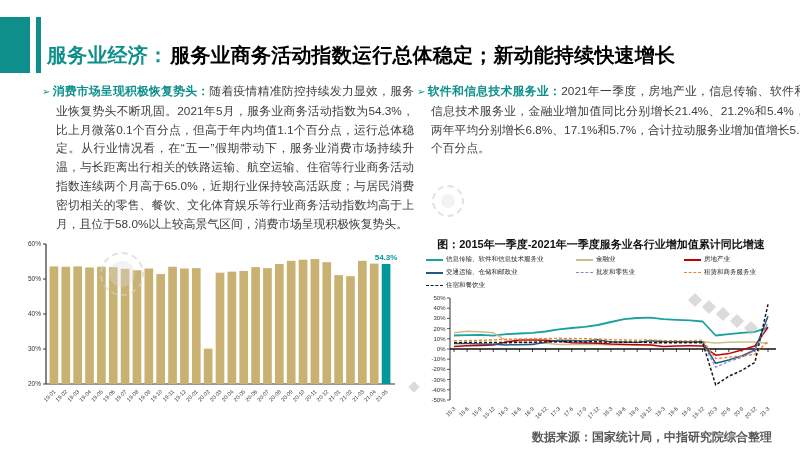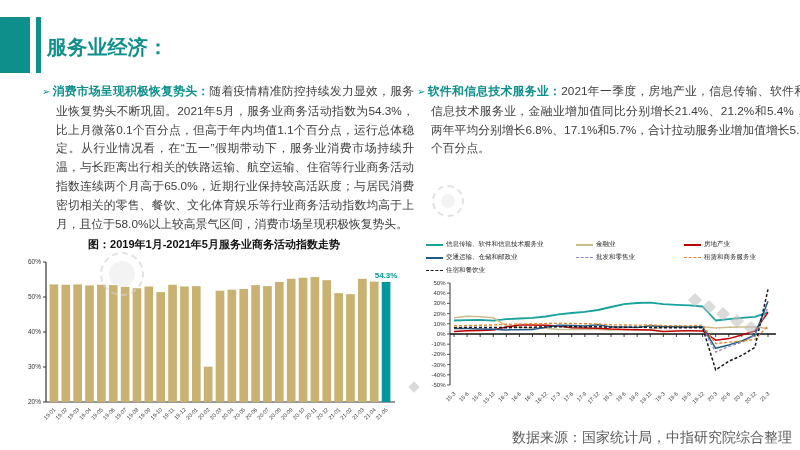--- a/index.html
+++ b/index.html
@@ -1,21 +1,21 @@
 <!DOCTYPE html>
 <html><head>
 <meta charset="utf-8">
 <style>
   html,body{margin:0;padding:0;}
   body{width:800px;height:450px;position:relative;overflow:hidden;background:#ffffff;
        font-family:"Liberation Sans","DejaVu Sans",sans-serif;}
   
   .hdr-block{position:absolute;left:0;top:17px;width:30px;height:56px;background:#0F8F8C;}
   .hdr-bar{position:absolute;left:36px;top:17px;width:5px;height:56px;background:#0F8F8C;}
-  .hdr-title{position:absolute;left:47px;top:6px;height:56px;right:8px;display:flex;align-items:center;
+  .hdr-title{position:absolute;left:47px;top:14px;height:56px;right:8px;display:flex;align-items:center;
              font-size:20px;font-weight:bold;color:#000;letter-spacing:0.2px;white-space:nowrap;}
   .hdr-title .accent{color:#0F8F8C;margin-right:2px;}
   
   .para{position:absolute;font-size:11.8px;line-height:18.8px;color:#3d3d3d;text-align:justify;
         padding-left:14px;text-indent:-14px;margin:0;}
   .para .bullet{color:#0F8F8C;font-weight:bold;font-size:10px;margin-right:2px;}
   .para .lead{color:#0F8F8C;font-weight:bold;}
   .para-left{left:42px;top:82px;width:358px;}
   .para-right{left:417px;top:82px;width:375px;}
   
@@ -26,41 +26,41 @@
   svg{display:block;}
   svg text{font-family:"Liberation Sans","DejaVu Sans",sans-serif;}
   
   .legend{display:flex;gap:8px;margin:3px 0 2px 6px;}
   .legcol{display:flex;flex-direction:column;gap:4px;}
   .legcol:nth-child(1){width:142px;}
   .legcol:nth-child(2){width:100px;}
   .legitem{display:flex;align-items:center;gap:3px;font-size:6.5px;color:#222;white-space:nowrap;}
   .swatch{display:inline-block;width:17px;height:0;flex:0 0 17px;}
   
-  .footer{position:absolute;right:8px;top:429px;font-size:14px;color:#595959;}
+  .footer{position:absolute;right:28px;top:429px;font-size:12px;color:#595959;font-weight:bold;}
   
   .wm-circle{position:absolute;border:2px dashed #d2d2d2;border-radius:50%;opacity:.65;}
   .wm-circle .inner{background:#dcdcdc;opacity:.55;border-radius:50%;position:absolute;inset:7px;}
   .wm-diamond{position:absolute;background:#bdbdbd;opacity:.55;transform:rotate(45deg);}
 </style>
 </head>
 <body>
 
 <div class="hdr-block"></div>
 <div class="hdr-bar"></div>
 <h1 class="hdr-title">
     <span class="accent">服务业经济：</span>
+    <span>服务业商务活动指数运行总体稳定；新动能持续快速增长</span>
   </h1>
 
 <p class="para para-left"><span class="bullet">➢</span><span class="lead">消费市场呈现积极恢复势头：</span><span>随着疫情精准防控持续发力显效，服务业恢复势头不断巩固。2021年5月，服务业商务活动指数为54.3%，比上月微落0.1个百分点，但高于年内均值1.1个百分点，运行总体稳定。从行业情况看，在“五一”假期带动下，服务业消费市场持续升温，与长距离出行相关的铁路运输、航空运输、住宿等行业商务活动指数连续两个月高于65.0%，近期行业保持较高活跃度；与居民消费密切相关的零售、餐饮、文化体育娱乐等行业商务活动指数均高于上月，且位于58.0%以上较高景气区间，消费市场呈现积极恢复势头。</span></p>
 
 <p class="para para-right"><span class="bullet">➢</span><span class="lead">软件和信息技术服务业：</span><span>2021年一季度，房地产业，信息传输、软件和信息技术服务业，金融业增加值同比分别增长21.4%、21.2%和5.4%，两年平均分别增长6.8%、17.1%和5.7%，合计拉动服务业增加值增长5.3个百分点。</span></p>
 
 <div class="fig fig-left">
-  <p class="fig-title">图：2019年1月-2021年5月服务业商务活动指数走势</p>
   <svg id="bar-svg" width="372" height="176">
       <line x1="15" y1="7" x2="18" y2="7" stroke="#333" stroke-width="1"></line>
       <text x="13" y="9.2" text-anchor="end" font-size="6.5" fill="#333">60%</text>
       <line x1="15" y1="42" x2="18" y2="42" stroke="#333" stroke-width="1"></line>
       <text x="13" y="44.2" text-anchor="end" font-size="6.5" fill="#333">50%</text>
       <line x1="15" y1="77" x2="18" y2="77" stroke="#333" stroke-width="1"></line>
       <text x="13" y="79.2" text-anchor="end" font-size="6.5" fill="#333">40%</text>
       <line x1="15" y1="112" x2="18" y2="112" stroke="#333" stroke-width="1"></line>
       <text x="13" y="114.2" text-anchor="end" font-size="6.5" fill="#333">30%</text>
       <line x1="15" y1="147" x2="18" y2="147" stroke="#333" stroke-width="1"></line>
@@ -123,20 +123,21 @@
       <text x="336.344827586207" y="155" font-size="5.5" fill="#333" text-anchor="end" transform="rotate(-45 336.344827586207 155)">21-03</text>
       <rect x="341.87586206896555" y="26.60000000000001" width="8.662068965517243" height="120.39999999999999" fill="#C8B171"></rect>
       <text x="348.2068965517242" y="155" font-size="5.5" fill="#333" text-anchor="end" transform="rotate(-45 348.2068965517242 155)">21-04</text>
       <rect x="353.7379310344828" y="26.950000000000017" width="8.662068965517243" height="120.04999999999998" fill="#00989B"></rect>
       <text x="360.06896551724145" y="155" font-size="5.5" fill="#333" text-anchor="end" transform="rotate(-45 360.06896551724145 155)">21-05</text>
       <text x="358.06896551724145" y="22.950000000000017" text-anchor="middle" font-size="8" font-weight="bold" fill="#00989B">54.3%</text>
     </svg>
 </div>
 
 <div class="fig fig-right">
+  <p class="fig-title">图：2015年一季度-2021年一季度服务业各行业增加值累计同比增速</p>
   <div class="legend" id="line-legend">
       <div class="legcol">
         <div class="legitem">
           <span class="swatch" style="border-top: 2px solid rgb(24, 162, 158);"></span>
           <span>信息传输、软件和信息技术服务业</span>
         </div>
         <div class="legitem">
           <span class="swatch" style="border-top: 2px solid rgb(31, 91, 131);"></span>
           <span>交通运输、仓储和邮政业</span>
         </div>

